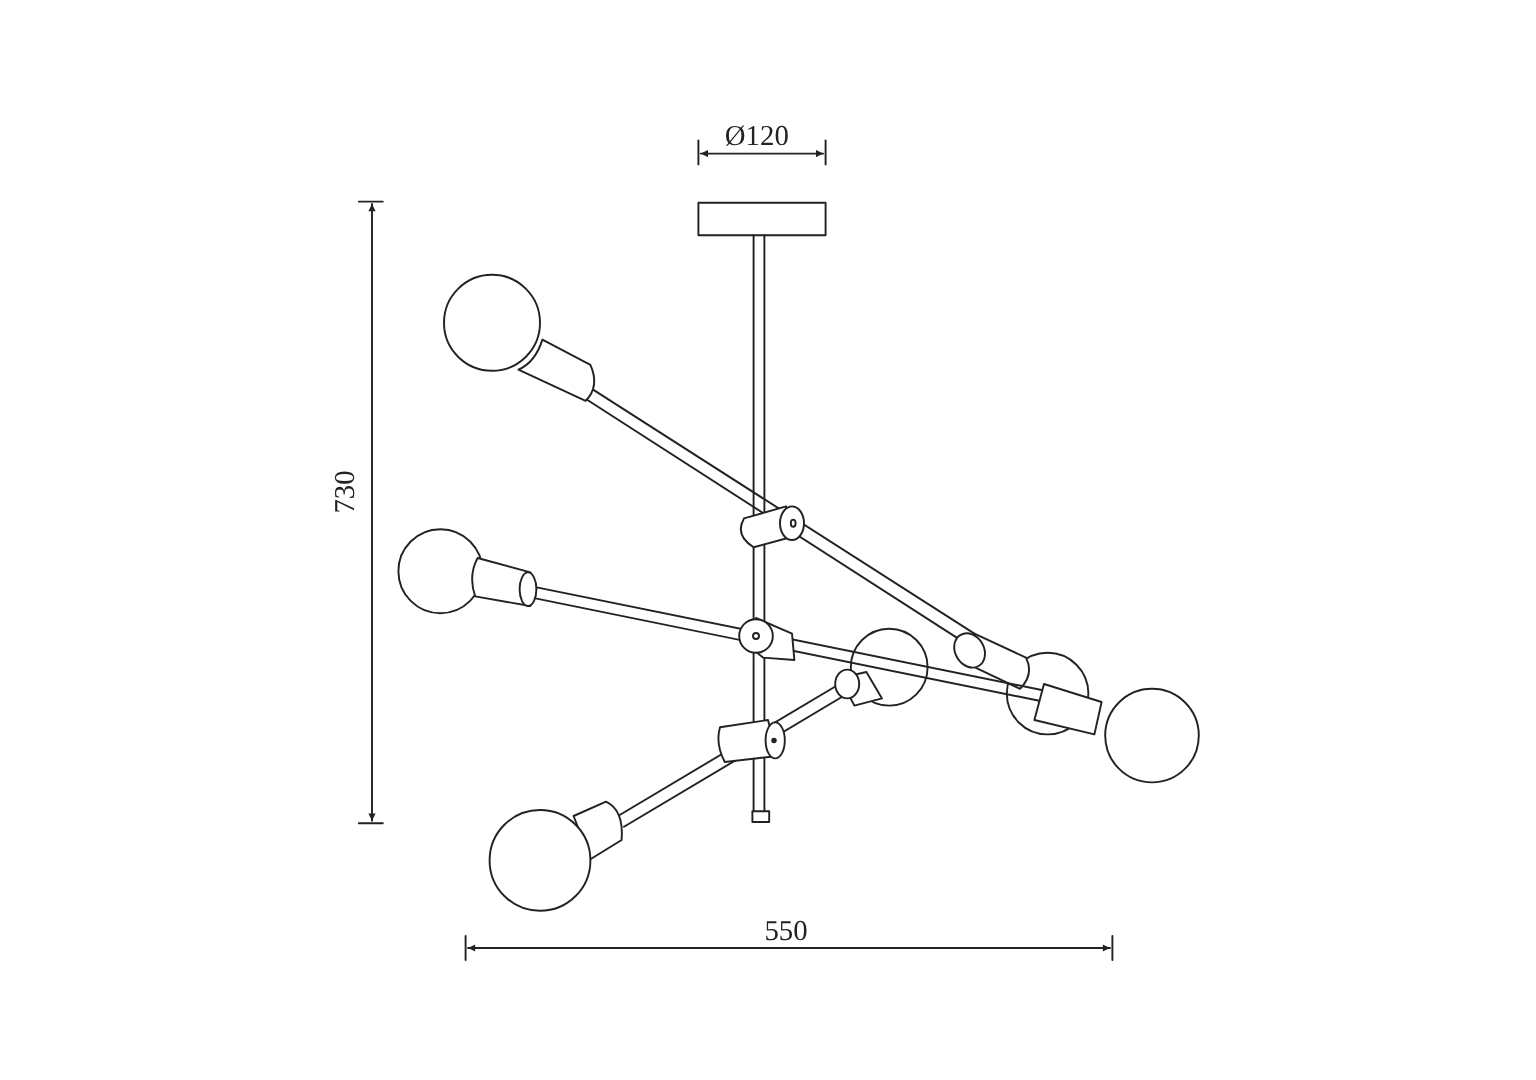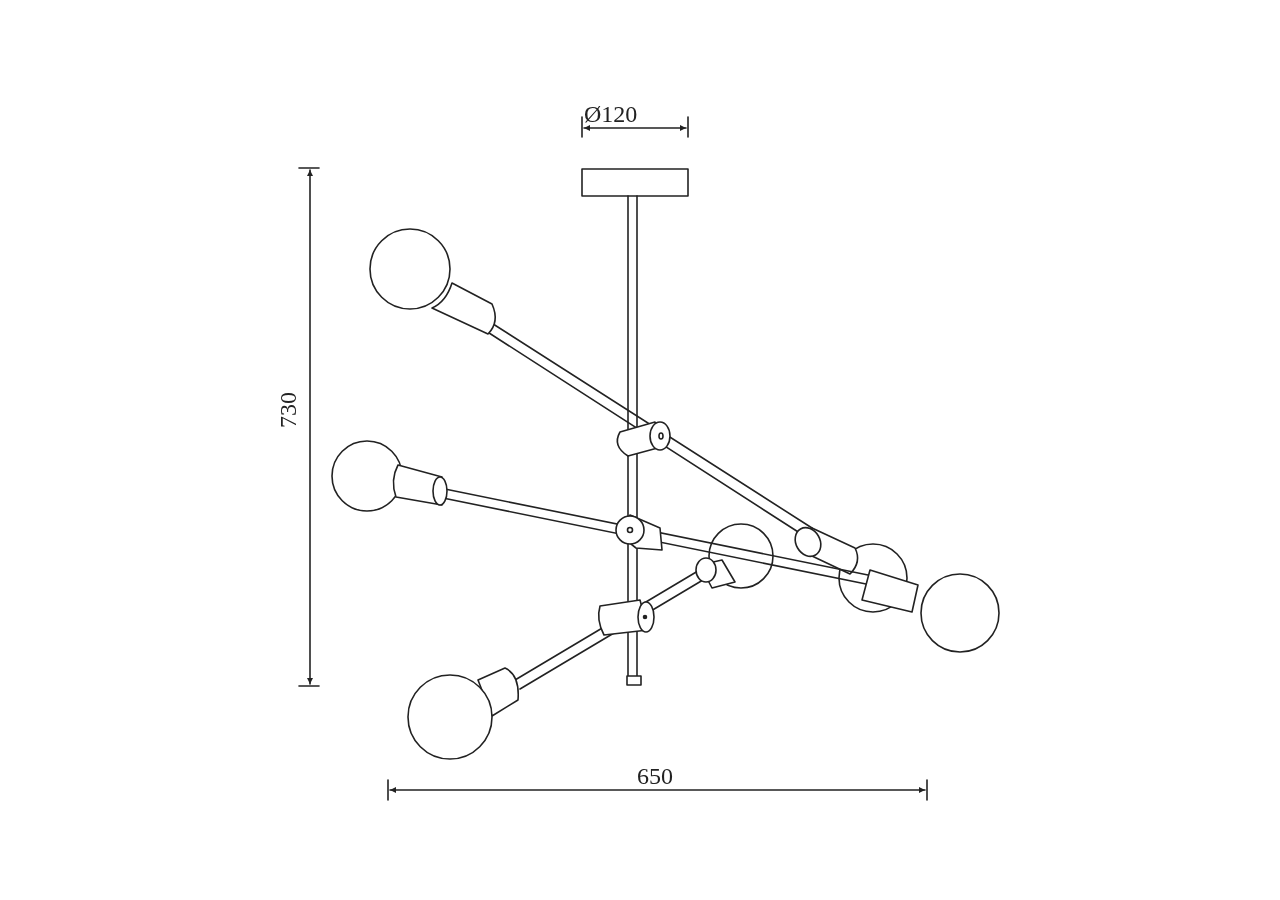--- a/index.html
+++ b/index.html
@@ -1,19 +1,19 @@
 <!DOCTYPE html>
 <html><head>
   <meta charset="utf-8">
   <style>
     html, body { margin: 0; padding: 0; background: #ffffff; }
     body { width: 1280px; height: 900px; position: relative; overflow: hidden; font-family: "DejaVu Serif", "Liberation Serif", serif; }
     #drawing { position: absolute; left: 0; top: 0; }
     .dim-label { position: absolute; font-family: "Liberation Serif", "DejaVu Serif", serif; font-size: 24px; color: #222; line-height: 1; white-space: nowrap; }
-    #label-top { left: 584px; top: 102px; }
+    #label-top { left: 604px; top: 102px; }
     #label-width { left: 637px; top: 764px; }
     #label-height { left: 276px; top: 428px; transform: rotate(-90deg); transform-origin: left top; }
   </style>
 </head>
 <body>
 
 <svg id="drawing" width="1280" height="900" viewBox="0 0 1280 900">
   <defs>
     <marker id="arrow" viewBox="0 0 10 10" refX="10" refY="5" markerWidth="18" markerHeight="6" markerUnits="userSpaceOnUse" orient="auto-start-reverse">
       <path d="M0,0 L10,5 L0,10 z" fill="#222"></path>
@@ -102,13 +102,13 @@
 
     <g>
       <path d="M478 680 L505 668 Q520 675 518 700 L492 716 Z" fill="#fff"></path>
       <circle cx="450" cy="717" r="42" fill="#fff"></circle>
     </g>
   </g>
 </svg>
 
 <div class="dim-label" id="label-top">Ø120</div>
 <div class="dim-label" id="label-height">730</div>
-<div class="dim-label" id="label-width">650</div>
+<div class="dim-label" id="label-width">550</div>
 
 </body></html>

